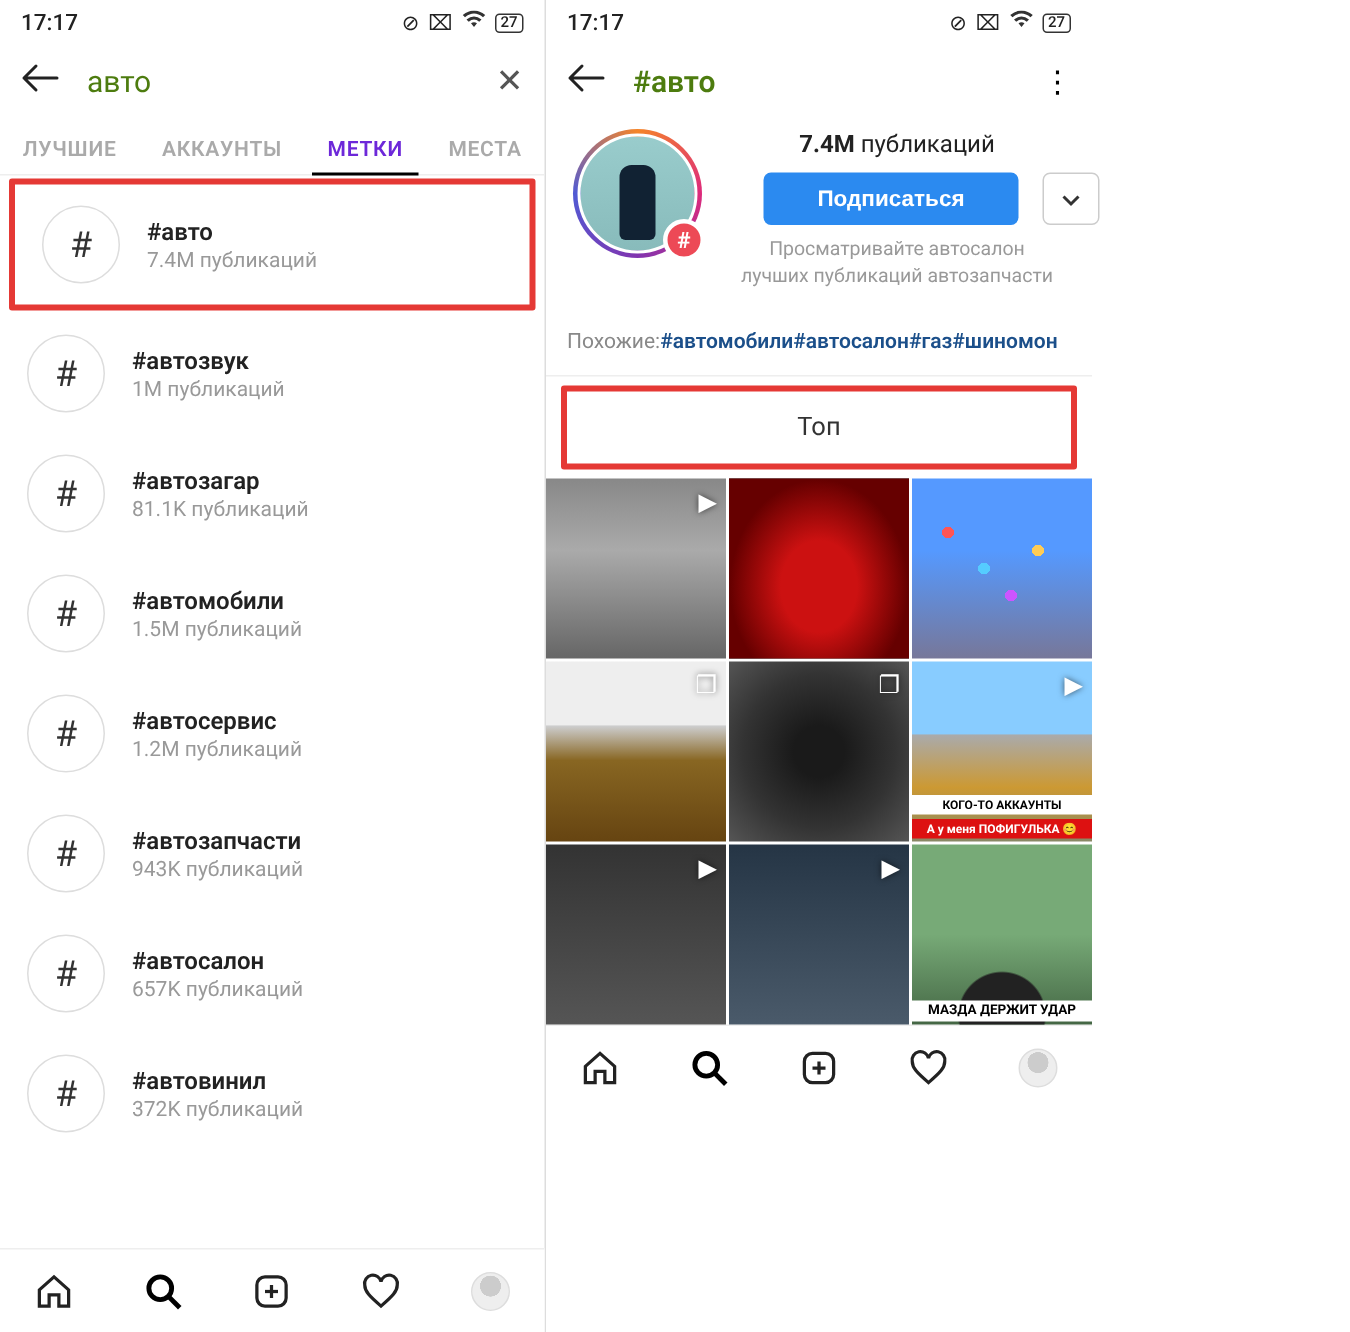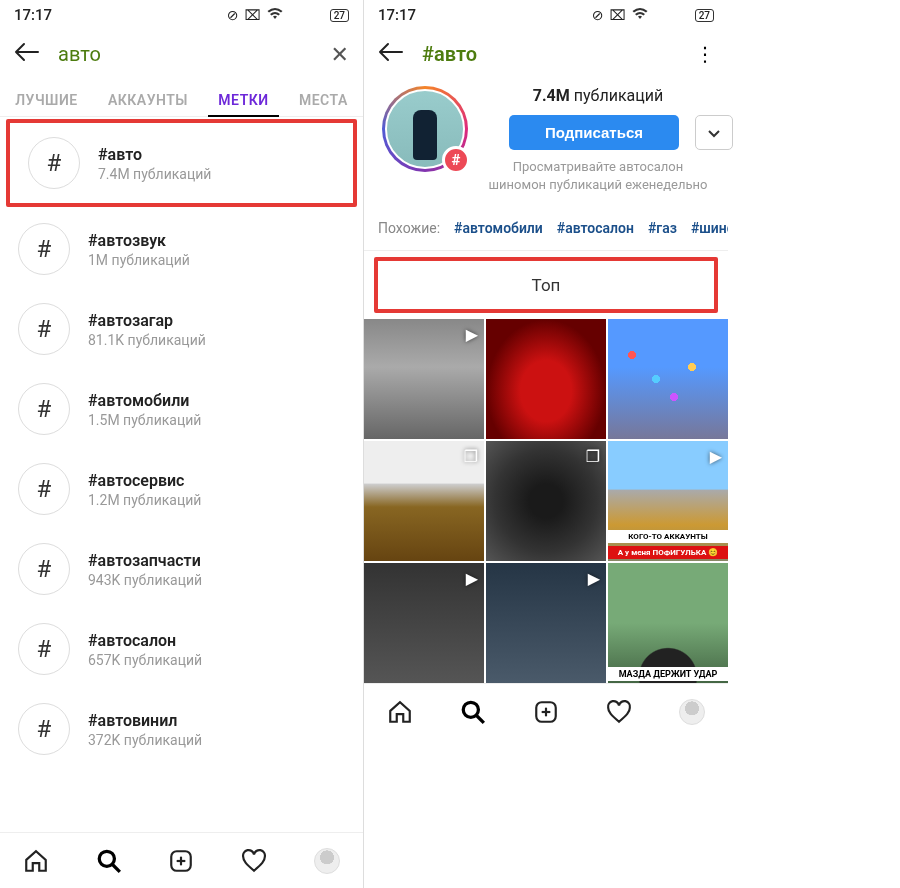--- a/index.html
+++ b/index.html
@@ -32,21 +32,20 @@
     color: #222;
     font-weight: 500;
   }
   .status-icons { display: flex; align-items: center; gap: 6px; font-size: 14px; }
   .battery-box {
     border: 1px solid #333;
     border-radius: 3px;
     padding: 0 3px;
     font-size: 10px;
     position: relative;
-    margin-left: 41px;
   }
 
   
   .search-header {
     display: flex;
     align-items: center;
     padding: 10px 14px 6px 14px;
     gap: 18px;
   }
   .back-arrow { font-size: 24px; cursor: pointer; }
@@ -174,21 +173,20 @@
   }
   .hero-sub {
     font-size: 13px; color: #999; text-align: center;
     margin-top: 8px; line-height: 1.4;
   }
 
   .related {
     display: flex; align-items: center;
     padding: 18px 14px 14px 14px;
     font-size: 14px;
-    gap: 14px;
     overflow: hidden; white-space: nowrap;
     border-bottom: 1px solid #eee;
   }
   .related-label { color: #888; }
   .related-tag { color: #1b4f8a; font-weight: 600; cursor: pointer; }
 
   .feed-tabs {
     display: flex;
     margin: 6px 10px 4px 10px;
     border: 4px solid #e53935;
@@ -409,21 +407,21 @@
       <div class="hero-buttons">
         <button class="btn-follow">Подписаться</button>
         <button class="btn-more">
           <svg width="14" height="10" viewBox="0 0 14 10">
               <path d="M2 3 L7 8 L12 3" fill="none" stroke="#333" stroke-width="2"></path>
             </svg>
         </button>
       </div>
       <div class="hero-sub">
         <span>Просматривайте автосалон</span><br>
-        <span>шиномон публикаций еженедельно</span>
+        <span>лучших публикаций автозапчасти</span>
       </div>
     </div>
   </div>
 
   <div class="related">
     <span class="related-label">Похожие:</span>
     <span class="related-tag">#автомобили</span>
     <span class="related-tag">#автосалон</span>
     <span class="related-tag">#газ</span>
     <span class="related-tag">#шиномон</span>

